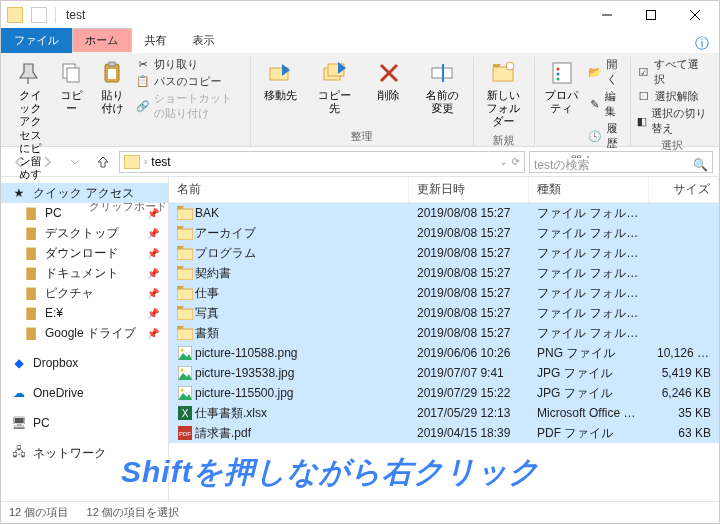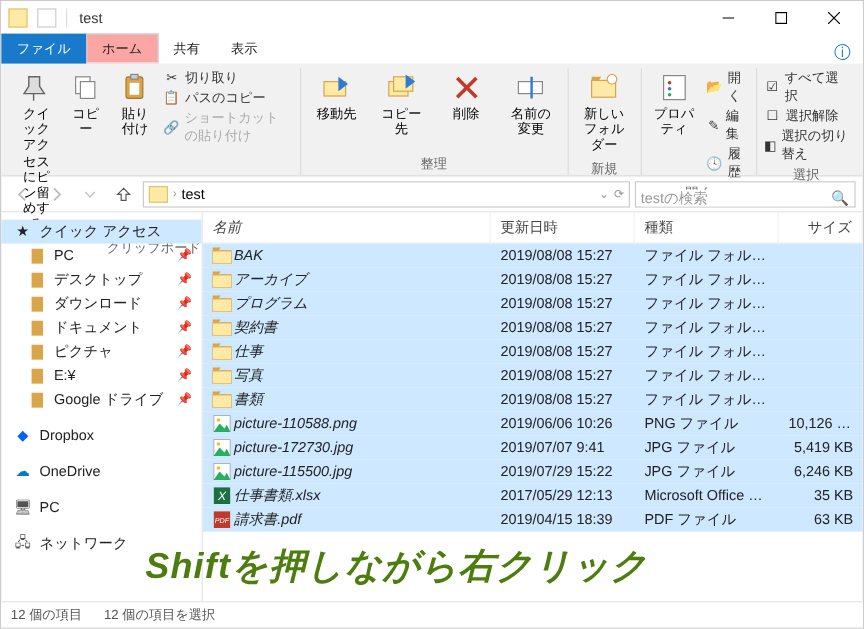--- a/index.html
+++ b/index.html
@@ -40,31 +40,31 @@
 .content { display: flex; height: 328px; }
 .sidebar { width: 168px; border-right: 1px solid #e5e5e5; padding: 6px 0; overflow: hidden; }
 .side-item { display: flex; align-items: center; gap: 6px; padding: 2px 8px 2px 22px; font-size: 12px; color: #222; height: 20px; }
 .side-item.top { padding-left: 10px; }
 .side-item .pin { margin-left: auto; color: #bbb; font-size: 10px; }
 .side-sp { height: 10px; }
 .si-ico { width: 16px; height: 14px; display: inline-flex; align-items: center; justify-content: center; }
 .filelist { flex: 1; overflow: auto; }
 .headers { display: flex; border-bottom: 1px solid #eee; font-size: 12px; color: #444; }
 .headers > div { padding: 4px 8px; border-right: 1px solid #f0f0f0; }
-.col-name { width: 240px; font-style: italic; }
+.col-name { width: 240px; }
 .col-date { width: 120px; }
 .col-type { width: 120px; }
 .col-size { width: 70px; text-align: right; }
 .row { display: flex; align-items: center; font-size: 12px; color: #222; height: 20px; }
 .row.sel { background: #cde8ff; }
 .row > div { padding: 1px 8px; overflow: hidden; white-space: nowrap; text-overflow: ellipsis; }
 .row .col-name { display: flex; align-items: center; gap: 2px; }
 .fic { width: 16px; height: 14px; display: inline-flex; align-items: center; justify-content: center; }
 .status { position: absolute; bottom: 0; left: 0; right: 0; height: 22px; border-top: 1px solid #e5e5e5; display: flex; align-items: center; padding: 0 8px; font-size: 11px; color: #555; gap: 18px; background: #fff; }
-.overlay { position: absolute; left: 120px; bottom: 30px; font-size: 30px; font-weight: 700; color: #4d7c0f; font-style: italic; letter-spacing: 1px; }
+.overlay { position: absolute; left: 120px; bottom: 30px; font-size: 30px; font-weight: 700; color: #3b82f6; font-style: italic; letter-spacing: 1px; }
 svg { display: block; }
 </style>
 </head>
 <body>
 
 <div class="titlebar">
   <div class="ico"></div>
   <div class="ico" style="background:#fff;border:1px solid #ccc"></div>
   <div class="sep"></div>
   <div class="title">test</div>
@@ -482,21 +482,21 @@
         </div>
         <div class="row sel">
           <div class="col-name">
             <span class="fic">
               <svg width="14" height="14" viewBox="0 0 14 14">
                 <rect x="0" y="0" width="14" height="14" fill="#fff" stroke="#888"></rect>
                 <circle cx="4" cy="4" r="1.5" fill="#f1c40f"></circle>
                 <path d="M0 14 L5 7 L9 11 L11 8 L14 14 Z" fill="#27ae60"></path>
               </svg>
             </span>
-            <span>picture-172730.jpg</span>
+            <span>picture-193538.jpg</span>
           </div>
           <div class="col-date">2019/07/07 9:41</div>
           <div class="col-type">JPG ファイル</div>
           <div class="col-size">5,419 KB</div>
         </div>
         <div class="row sel">
           <div class="col-name">
             <span class="fic">
               <svg width="14" height="14" viewBox="0 0 14 14">
                 <rect x="0" y="0" width="14" height="14" fill="#fff" stroke="#888"></rect>

